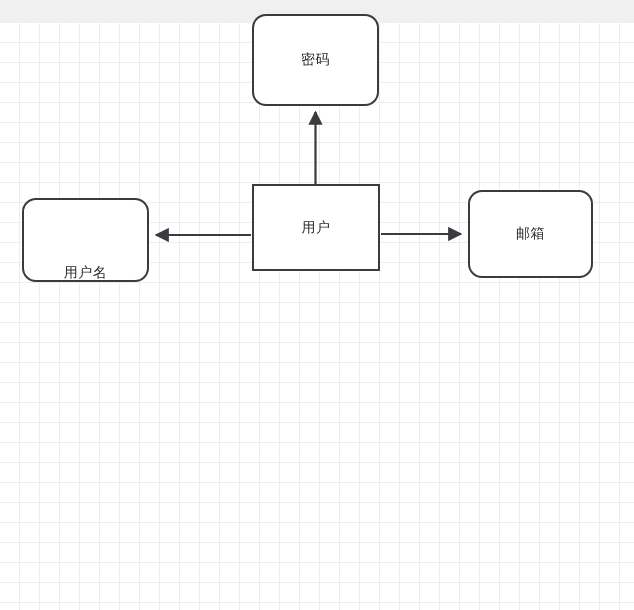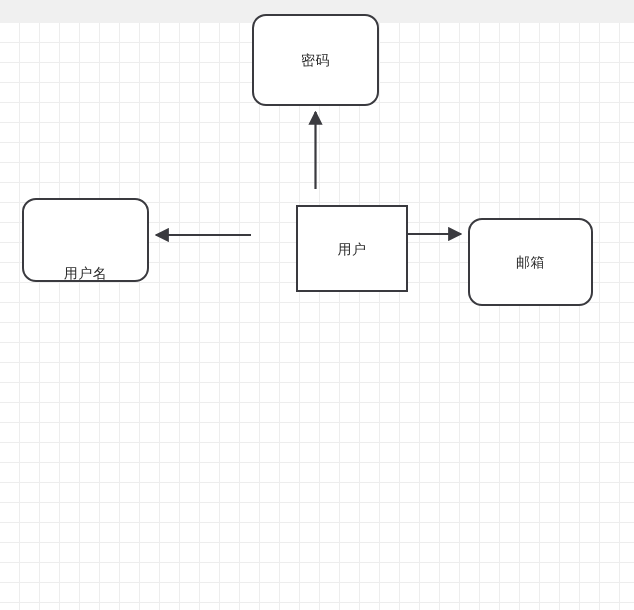--- a/index.html
+++ b/index.html
@@ -12,20 +12,21 @@
     overflow: hidden;
     background: #ffffff;
     font-family: "Liberation Sans", "DejaVu Sans", sans-serif;
   }
 
   #app {
     position: relative;
     width: 634px;
     height: 610px;
     background: #8b5cf6;
+    font-family: Liberation Serif, serif;
   }
 
   
   .top-band {
     position: absolute;
     left: 0;
     top: 0;
     width: 634px;
     height: 23px;
     background: #f0f0f0;
@@ -84,23 +85,23 @@
     font-size: 14px;
     line-height: 1;
     color: #2b2b2b;
     letter-spacing: 0.5px;
     white-space: nowrap;
   }
   .node.rounded { border-radius: 14px; }
   .node.sharp   { border-radius: 0; }
 
   #node-password { left: 252px; top: 14px;  width: 127px; height: 92px; }
-  #node-user     { left: 252px; top: 205px; width: 112px; height: 87px; margin-left: 44px; }
+  #node-user     { left: 252px; top: 184px; width: 128px; height: 87px; }
   #node-username { left: 22px;  top: 198px; width: 127px; height: 84px; align-items: flex-end; }
-  #node-email    { left: 468px; top: 190px; width: 125px; height: 88px; margin-top: 28px; }
+  #node-email    { left: 468px; top: 190px; width: 125px; height: 88px; }
 </style>
 </head>
 <body>
 
 <div id="app">
 
   <div class="top-band"></div>
 
   <div class="canvas"></div>
 

